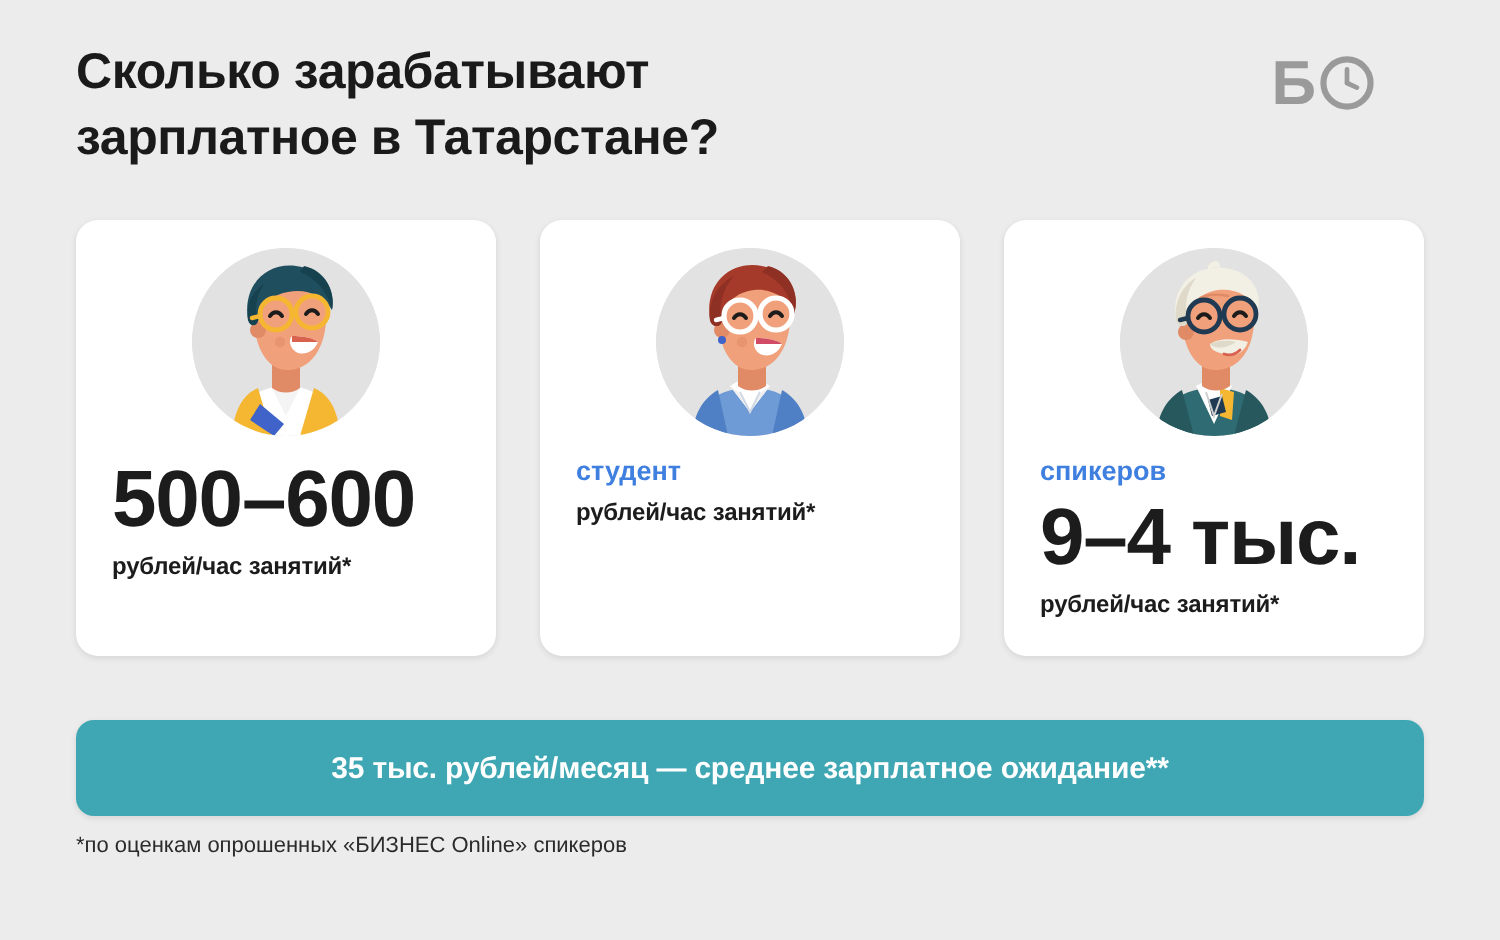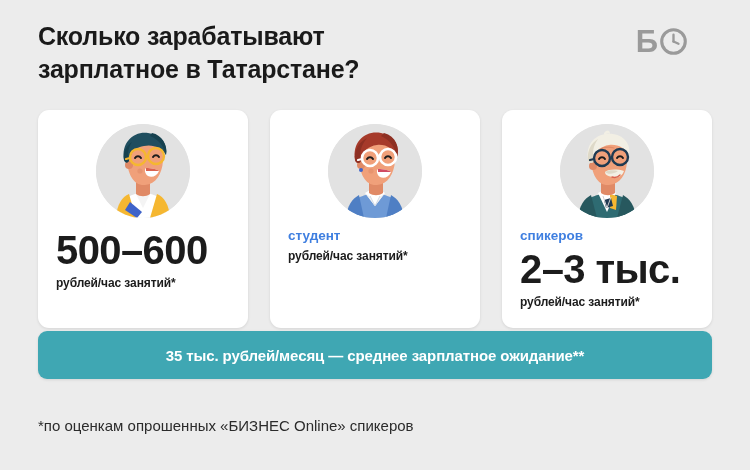--- a/index.html
+++ b/index.html
@@ -64,38 +64,38 @@
     font-size: 40px; font-weight: bold; color: #1c1c1c;
     letter-spacing: -0.6px; line-height: 1.1; margin-top: 2px;
   }
   .unit {
     font-size: 12px; font-weight: bold; color: #1c1c1c;
     margin-top: 4px; letter-spacing: -0.1px;
   }
 
   
   .banner {
-    position: absolute; left: 38px; top: 331px;
+    position: absolute; left: 38px; top: 360px;
     width: 674px; height: 48px;
     background: #3fa7b3;
     border-radius: 9px;
     display: flex; align-items: center; justify-content: center;
     box-shadow: 0 1px 3px rgba(0,0,0,0.10);
   }
   .banner-text {
     color: #ffffff; font-size: 15px; font-weight: bold;
     letter-spacing: -0.1px;
   }
 
   
   .footnotes {
     position: absolute; left: 38px; top: 414px; right: 38px;
   }
   .footnote {
-    font-size: 15px; color: #2b2b2b; line-height: 1.65;
+    font-size: 11px; color: #2b2b2b; line-height: 1.65;
   }
 </style>
 </head>
 <body>
 
 <div class="page">
 
   <div class="header">
     <div class="title">
       <span class="line">Сколько зарабатывают</span>
@@ -248,21 +248,21 @@
               <line x1="50" y1="34" x2="52" y2="34" stroke="#1f3a52" stroke-width="2.4"></line>
               <line x1="34" y1="35" x2="30" y2="36" stroke="#1f3a52" stroke-width="2.2" stroke-linecap="round"></line>
 
               <path d="M39 35 C40.5 32.5 43.5 32.5 45 35" fill="none" stroke="#1c1c1c" stroke-width="2" stroke-linecap="round"></path>
               <path d="M57 34 C58.5 31.5 61.5 31.5 63 34" fill="none" stroke="#1c1c1c" stroke-width="2" stroke-linecap="round"></path>
             </g>
           </svg>
         </div>
       </div>
       <div class="role">спикеров</div>
-      <div class="amount">2–3 тыс.</div>
+      <div class="amount">9–4 тыс.</div>
       <div class="unit">рублей/час занятий*</div>
     </div>
 
   </div>
 
   <div class="banner">
     <span class="banner-text">35 тыс. рублей/месяц — среднее зарплатное ожидание**</span>
   </div>
 
   <div class="footnotes">

